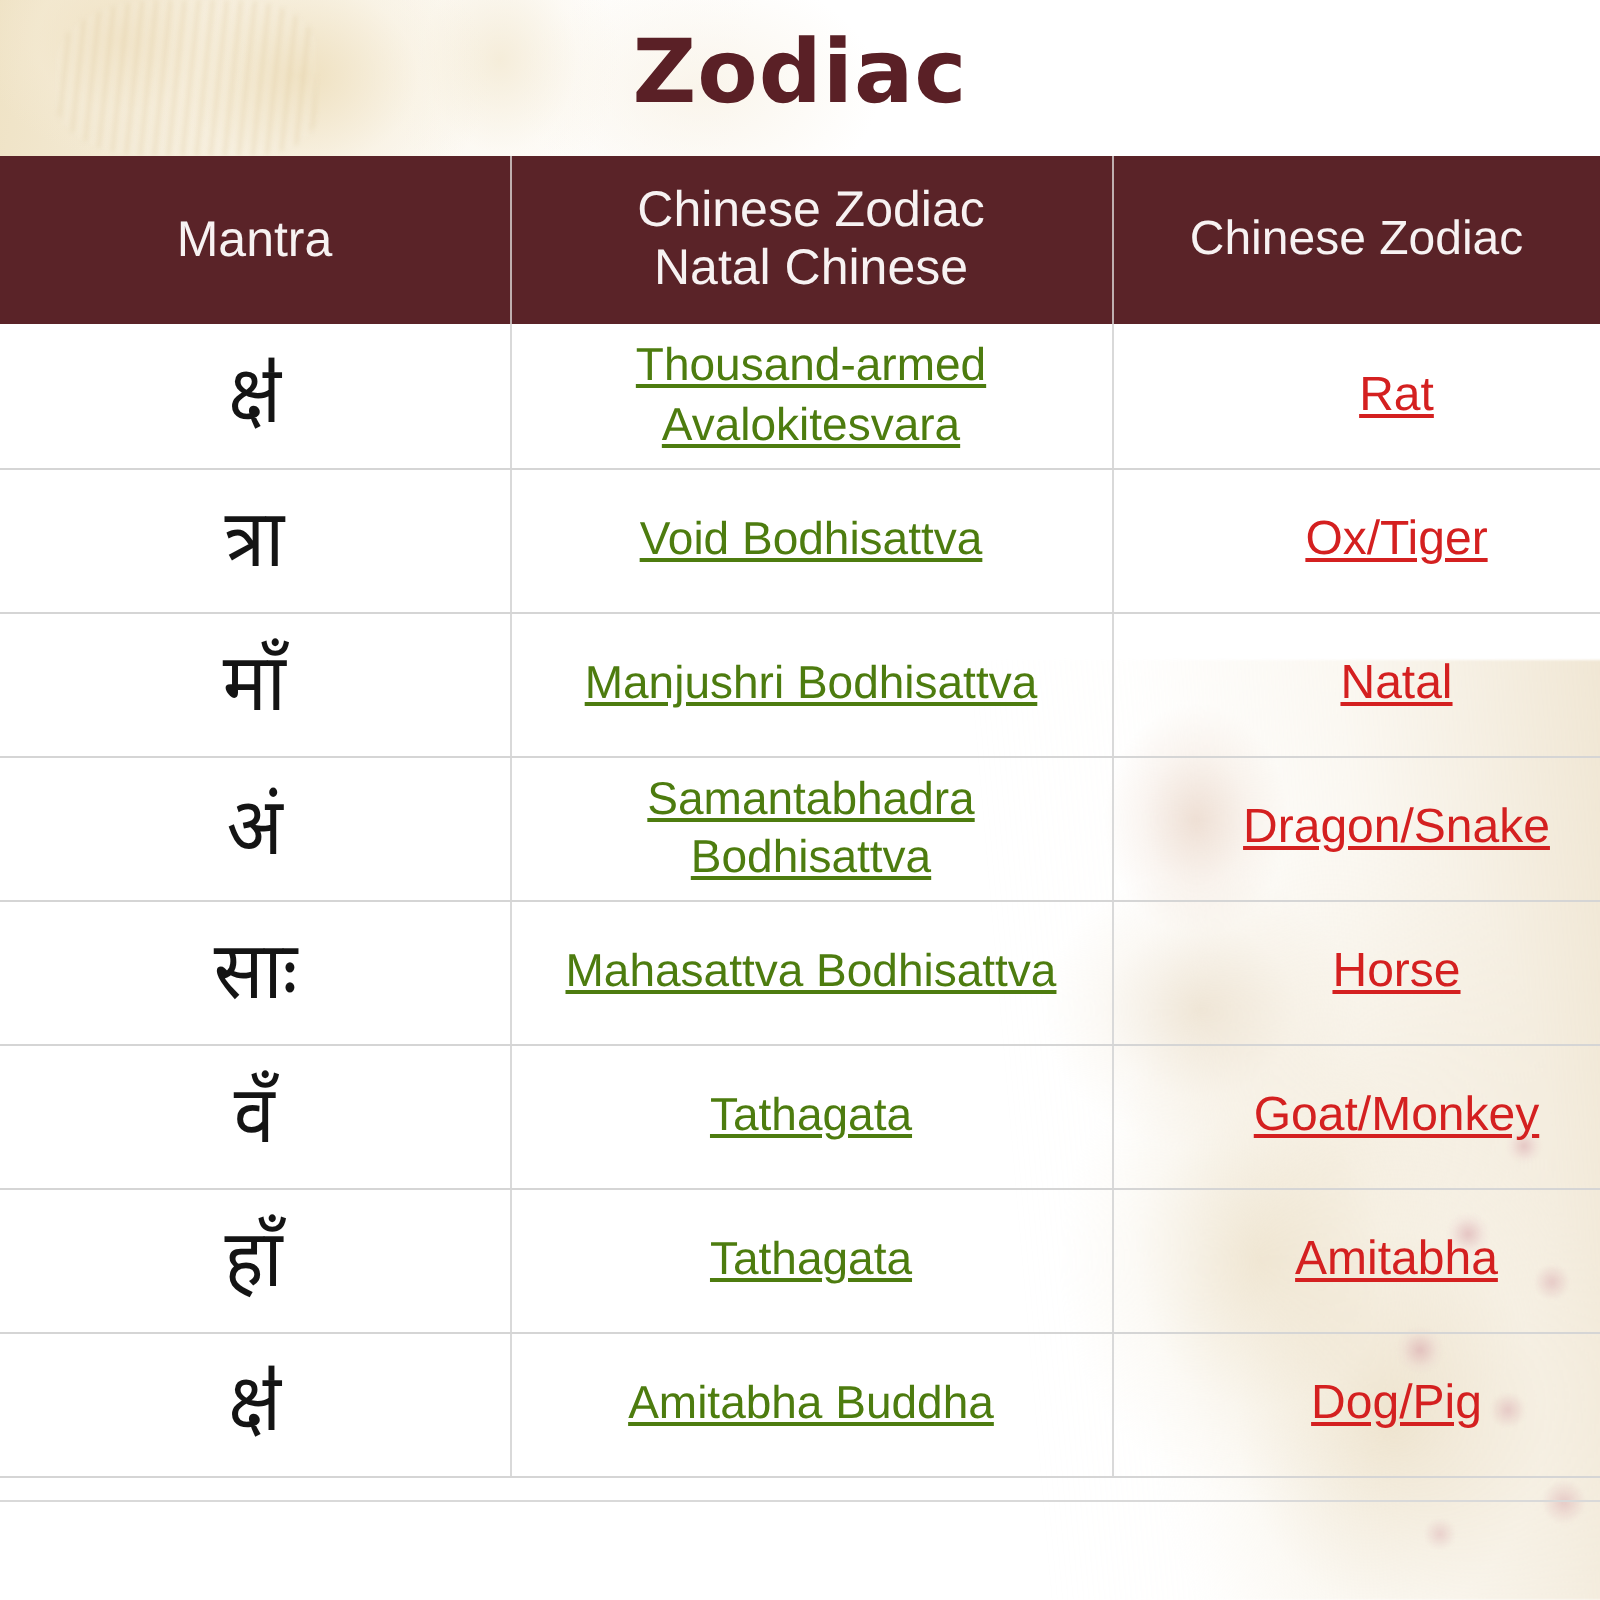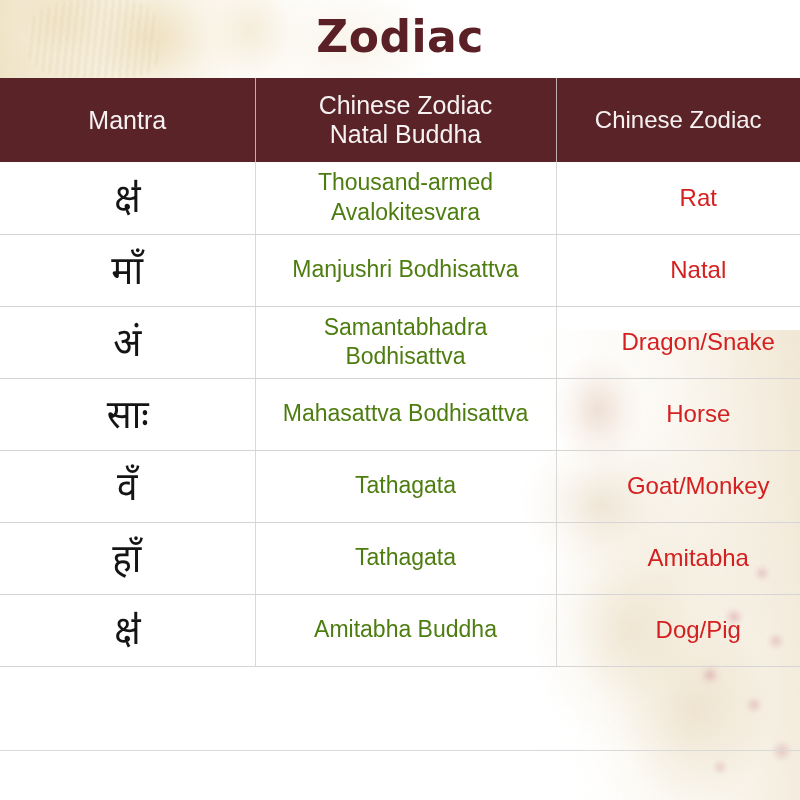--- a/index.html
+++ b/index.html
@@ -124,20 +124,21 @@
   thead th.th-zodiac { font-size: 24px; }
 
   tbody tr { height: 72px; }
   tbody td {
     border-bottom: 1px solid #D5D5D5;
     border-right: 1px solid #D9D9D9;
     text-align: center;
     vertical-align: middle;
     padding: 2px 8px;
     background: transparent;
+    text-decoration: underline;
   }
   tbody td:last-child { border-right: none; }
 
   td.mantra-cell {
     font-family: "DejaVu Sans", sans-serif;
     font-size: 0;
     line-height: 0;
   }
   .mantra-glyph {
     display: inline-block;
@@ -185,32 +186,37 @@
     <colgroup>
       <col class="c-mantra">
       <col class="c-buddha">
       <col class="c-zodiac">
     </colgroup>
     <thead>
       <tr>
         <th class="th-mantra">Mantra</th>
         <th class="th-buddha">
           <span>Chinese Zodiac</span><br>
-          <span>Natal Buddha</span>
+          <span>Natal Chinese</span>
         </th>
         <th class="th-zodiac">Chinese Zodiac</th>
       </tr>
     </thead>
     <tbody id="table-body">
         <tr>
           <td class="mantra-cell"><span class="mantra-glyph">क्षऺ</span></td>
           <td class="buddha-cell"><span>Thousand-armed</span><br><span>Avalokitesvara</span></td>
           <td class="zodiac-cell">Rat</td>
         </tr>
         <tr>
+          <td class="mantra-cell"><span class="mantra-glyph">त्रा</span></td>
+          <td class="buddha-cell"><span>Void Bodhisattva</span></td>
+          <td class="zodiac-cell">Ox/Tiger</td>
+        </tr>
+        <tr>
           <td class="mantra-cell"><span class="mantra-glyph">माँ</span></td>
           <td class="buddha-cell"><span>Manjushri Bodhisattva</span></td>
           <td class="zodiac-cell">Natal</td>
         </tr>
         <tr>
           <td class="mantra-cell"><span class="mantra-glyph">अं</span></td>
           <td class="buddha-cell"><span>Samantabhadra</span><br><span>Bodhisattva</span></td>
           <td class="zodiac-cell">Dragon/Snake</td>
         </tr>
         <tr>

